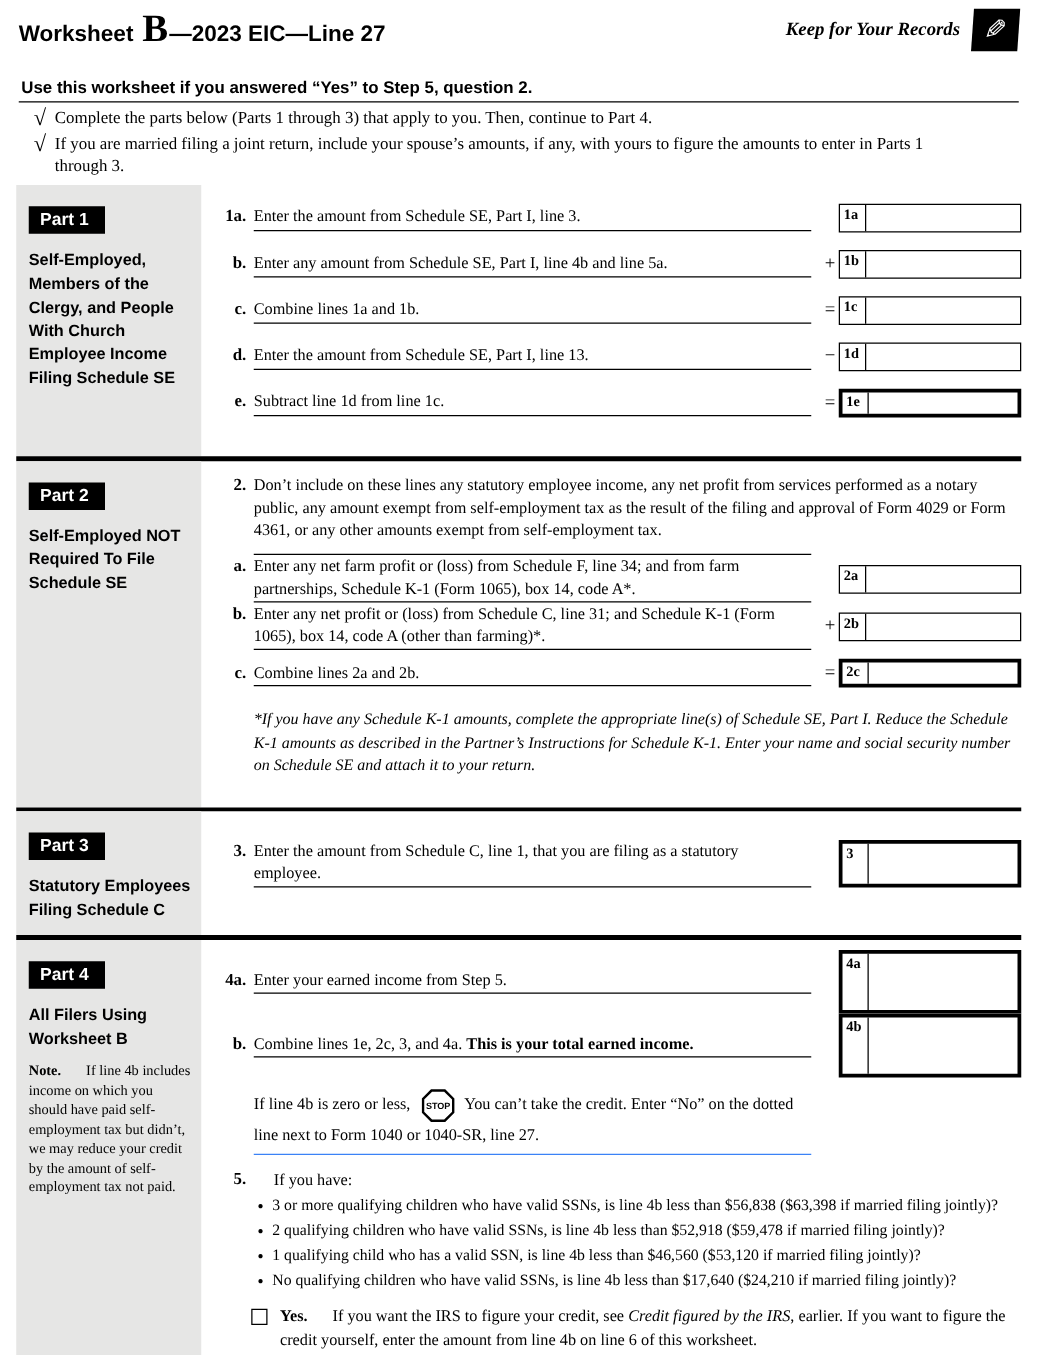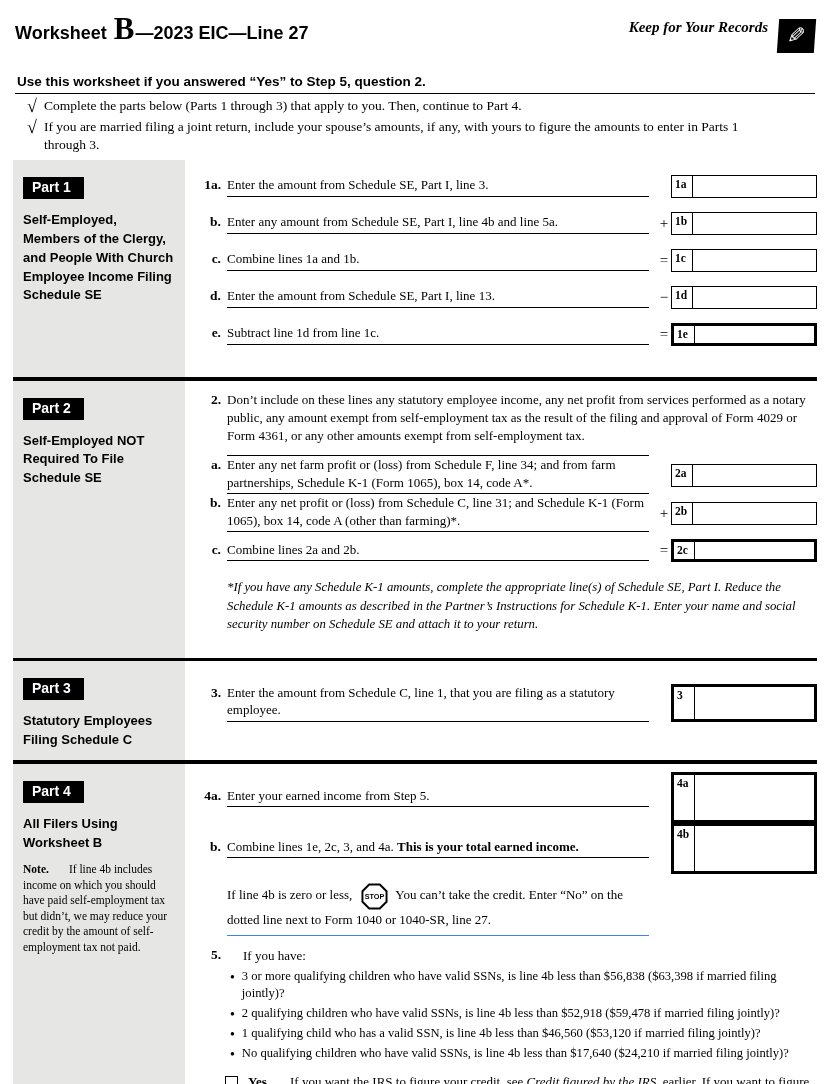--- a/index.html
+++ b/index.html
@@ -8,39 +8,39 @@
     width:830px; height:1084px; margin:0 auto; overflow:hidden;
     background:var(--paper,#ffffff); color:var(--ink,#000);
     font-family:"Liberation Serif", serif;
     display:flex; flex-direction:column; padding:0 13px;
   }
 
   
   .hdr { display:flex; justify-content:space-between; align-items:center; padding:7px 2px 3px 2px; }
   .hdr-title { font-family:"Liberation Sans",sans-serif; font-weight:bold; font-size:18px; display:flex; align-items:baseline; }
   .hdr-letter { font-family:"Liberation Serif",serif; font-weight:bold; font-size:31px; line-height:.85; margin:0 1px 0 7px; }
-  .hdr-right { display:flex; gap:10px;margin-top:12px; }
+  .hdr-right { display:flex; align-items:center; gap:10px; }
   .keep { font-style:italic; font-weight:bold; font-size:15px; }
   .pencil-box { width:37px; height:34px; background:#000; color:#fff; display:flex; align-items:center; justify-content:center; font-size:22px; transform:skewX(-4deg); }
   .pencil-box span { transform:scaleX(-1); }
   .rule { height:3.5px; background:#000; }
 
   
   .intro { padding:16px 2px 7px 2px; }
   .intro-h { font-family:"Liberation Sans",sans-serif; font-weight:bold; font-size:13.5px; padding:2px 0 4px 2px; border-bottom:1px solid #000; }
   .chkrow { display:flex; align-items:flex-start; padding:3px 0 0 12px; font-size:13.5px; }
   .chk { font-size:18px; line-height:1; margin:0 7px 0 0; }
   .chkrow .t { line-height:1.3; max-width:725px; }
 
   
   .parts { flex:1; display:flex; flex-direction:column; }
   .sep { height:3.5px; background:#000; flex-shrink:0; }
   .part { display:flex; }
   .part.grow { flex:1; }
-  aside { width:172px; flex-shrink:0; background:var(--sidebar,#e6e6e5); padding:17px 8px 10px 10px; }
+  aside { width:148px; flex-shrink:0; background:var(--sidebar,#e6e6e5); padding:17px 8px 10px 10px; }
   .badge { display:inline-block; background:#000; color:#fff; font-family:"Liberation Sans",sans-serif; font-weight:bold; font-size:14px; padding:2px 13px 4px 9px; }
   .ptitle { font-family:"Liberation Sans",sans-serif; font-weight:bold; font-size:13px; line-height:1.45; margin-top:12px; }
   .anote { font-size:11.5px; line-height:1.35; margin-top:10px; }
   .content { flex:1; padding:8px 0 24px 12px; display:flex; flex-direction:column; font-size:13px; }
 
   
   .entry { display:flex; align-items:center; min-height:37px; }
   .cap { flex:1; display:flex; align-items:baseline; }
   .num { width:30px; flex-shrink:0; font-weight:bold; font-size:13.5px; text-align:right; padding-right:6px; }
   .etext { flex:1; line-height:1.35; border-bottom:1px solid #000; padding:0 4px 2px 0; margin-right:8px; }

